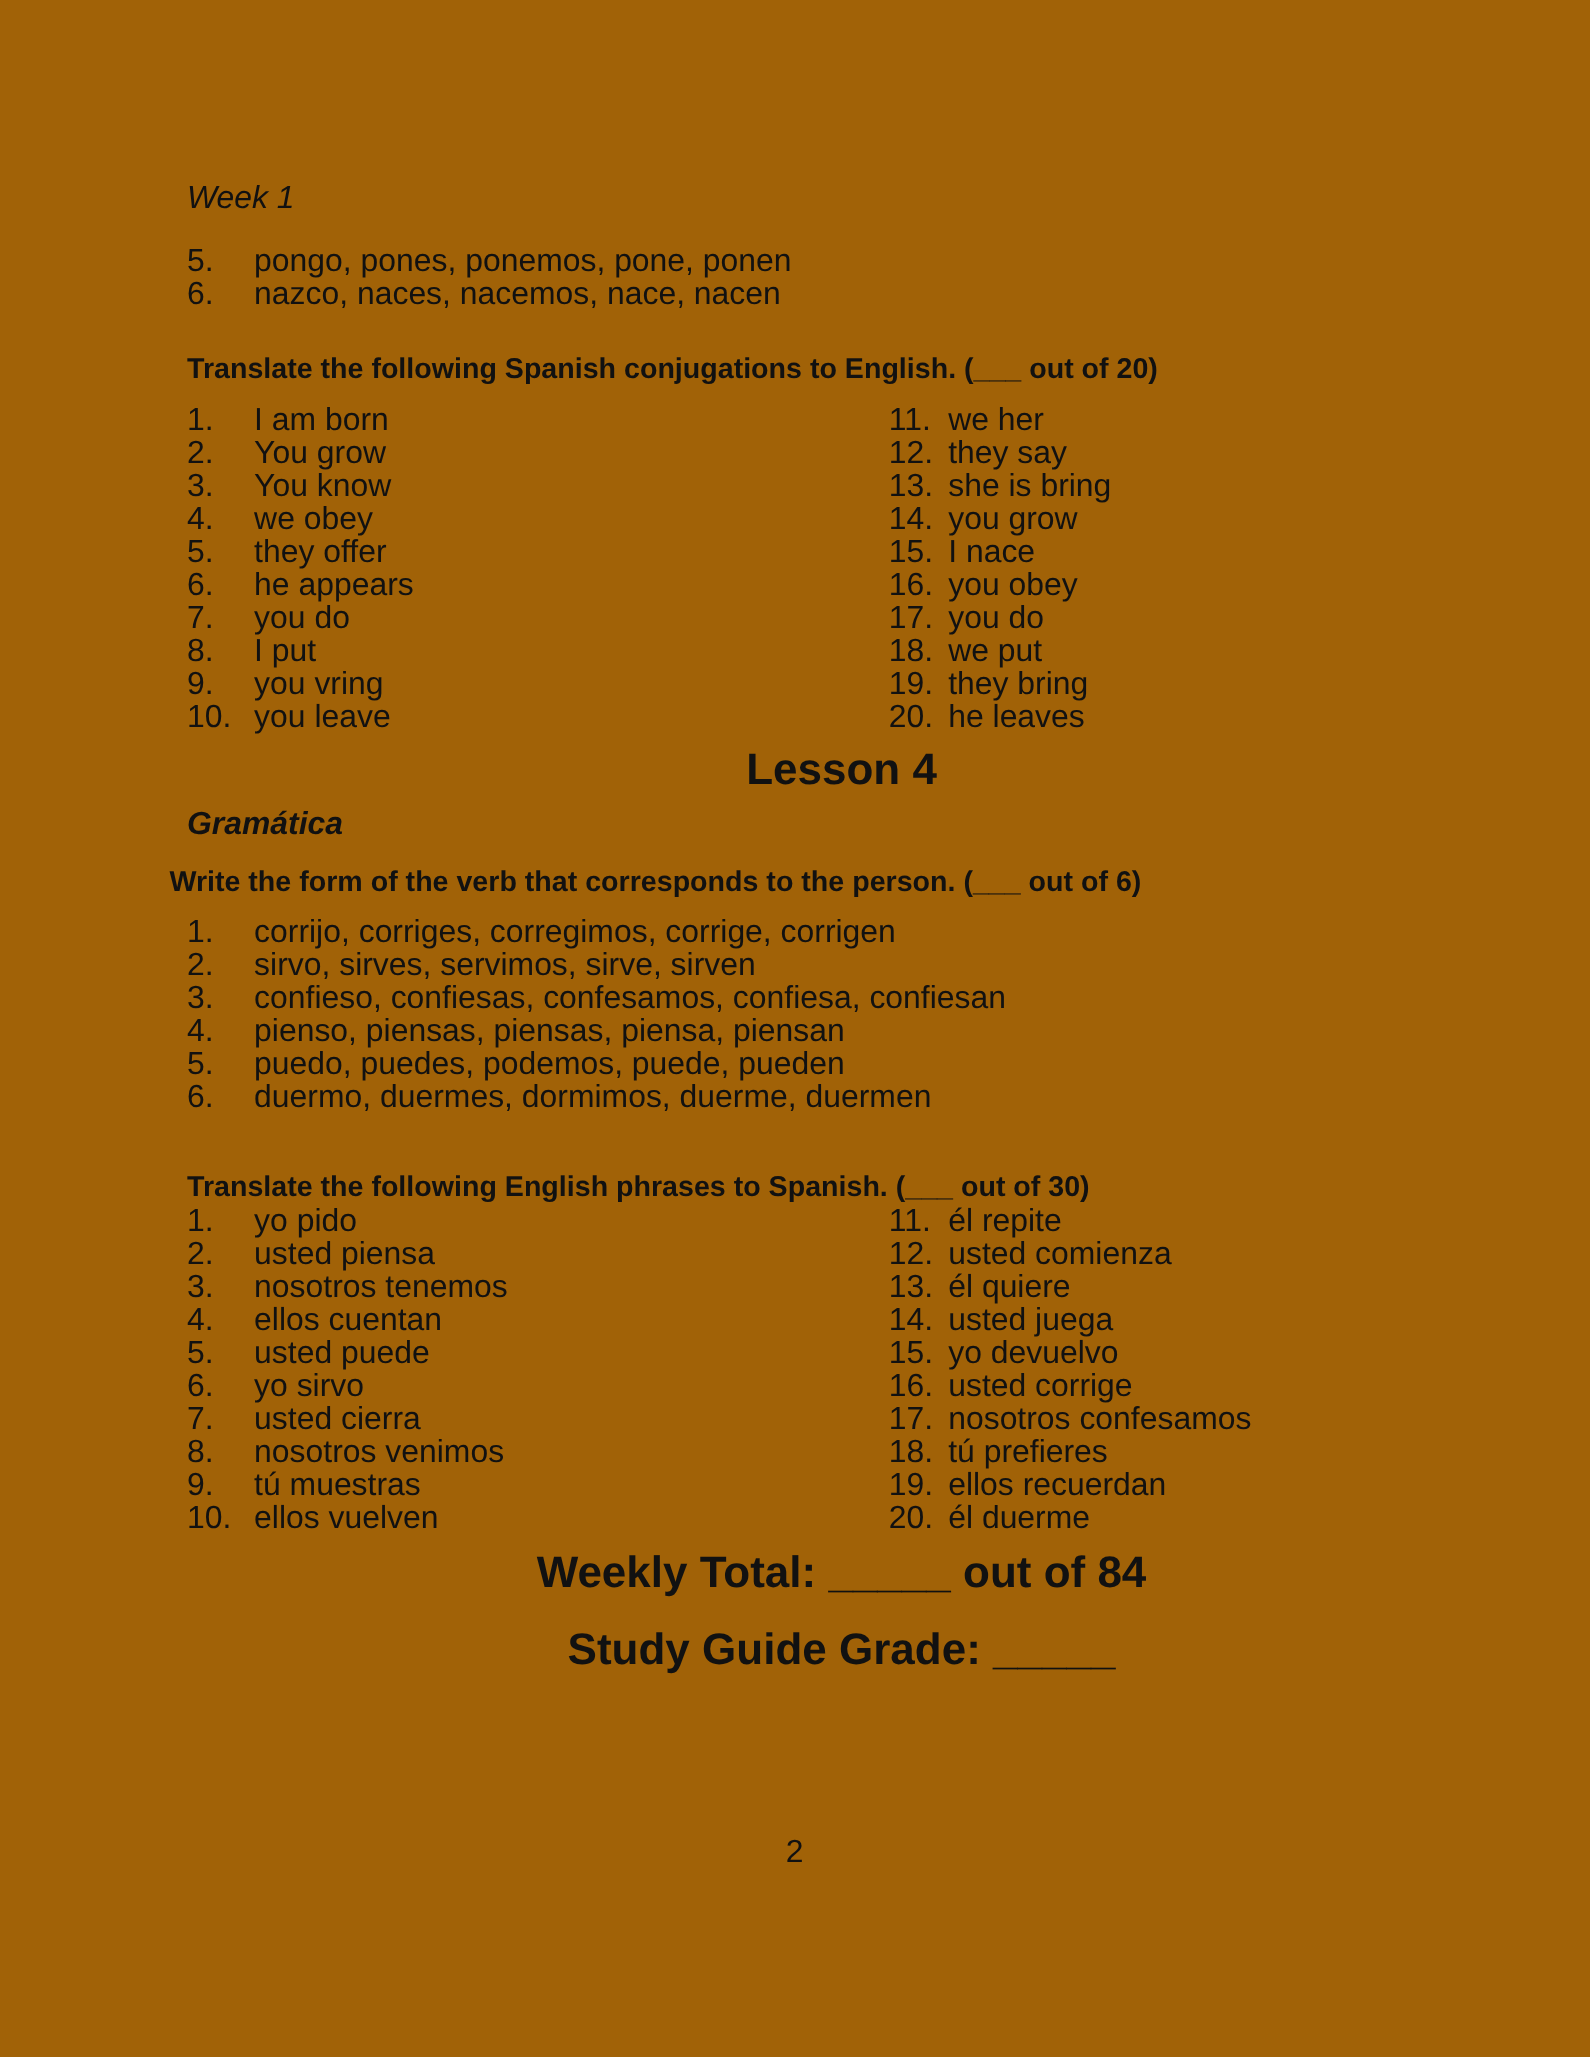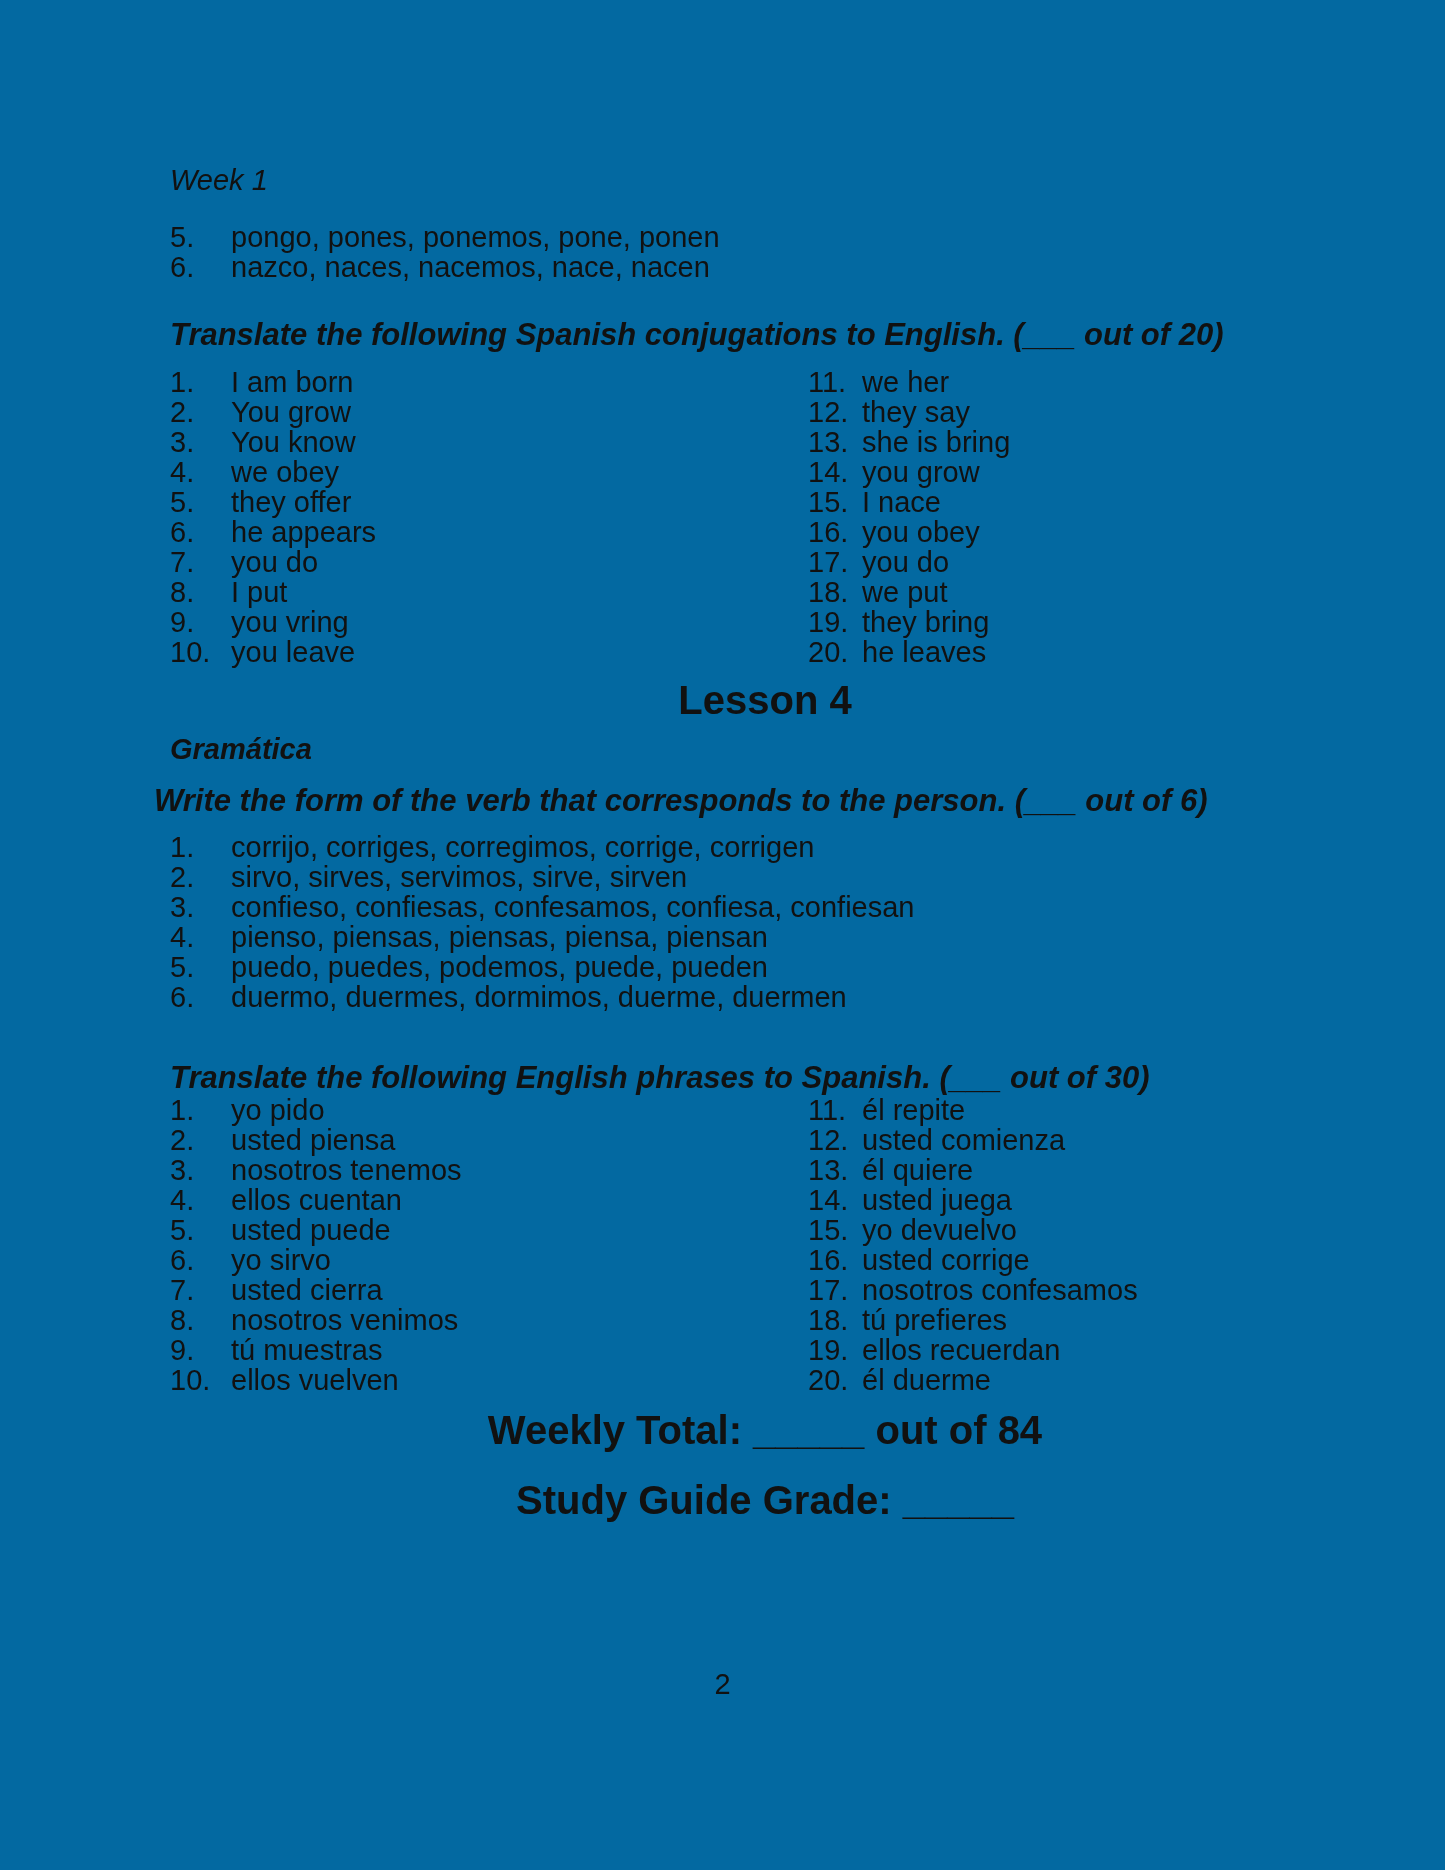--- a/index.html
+++ b/index.html
@@ -1,29 +1,29 @@
 <!DOCTYPE html>
 <html><head>
 <meta charset="utf-8">
 <style>
   html,body{margin:0;padding:0;background:#9a9a9a;}
   .page{
     position:relative;
     width:1445px;height:1870px;
     margin:0 auto;
-    background:#0369a1;
+    background:#a16207;
     color:#111;
     font-family:"Liberation Sans","DejaVu Sans",sans-serif;
     overflow:hidden;
   }
   .abs{position:absolute;}
   .body-text{font-size:29px;line-height:30px;}
   .italic{font-style:italic;}
   .bold{font-weight:bold;}
-  .heading{font-size:31px;font-weight:bold;line-height:32px;font-style:italic;}
+  .heading{font-size:26px;font-weight:bold;line-height:32px;}
   .big{font-size:40px;font-weight:bold;line-height:34px;}
   .row{display:flex;align-items:baseline;height:30px;}
   .num{display:inline-block;width:61px;flex:0 0 61px;}
   .txt{display:inline-block;white-space:nowrap;}
   .twocol{display:flex;}
   .col1{width:638px;flex:0 0 638px;}
   .col2{flex:1 1 auto;}
   .col2 .num{width:54px;flex:0 0 54px;}
   .centered{left:170px;width:1190px;text-align:center;}
   .page-number{left:0;width:1445px;text-align:center;font-size:29px;line-height:30px;}

